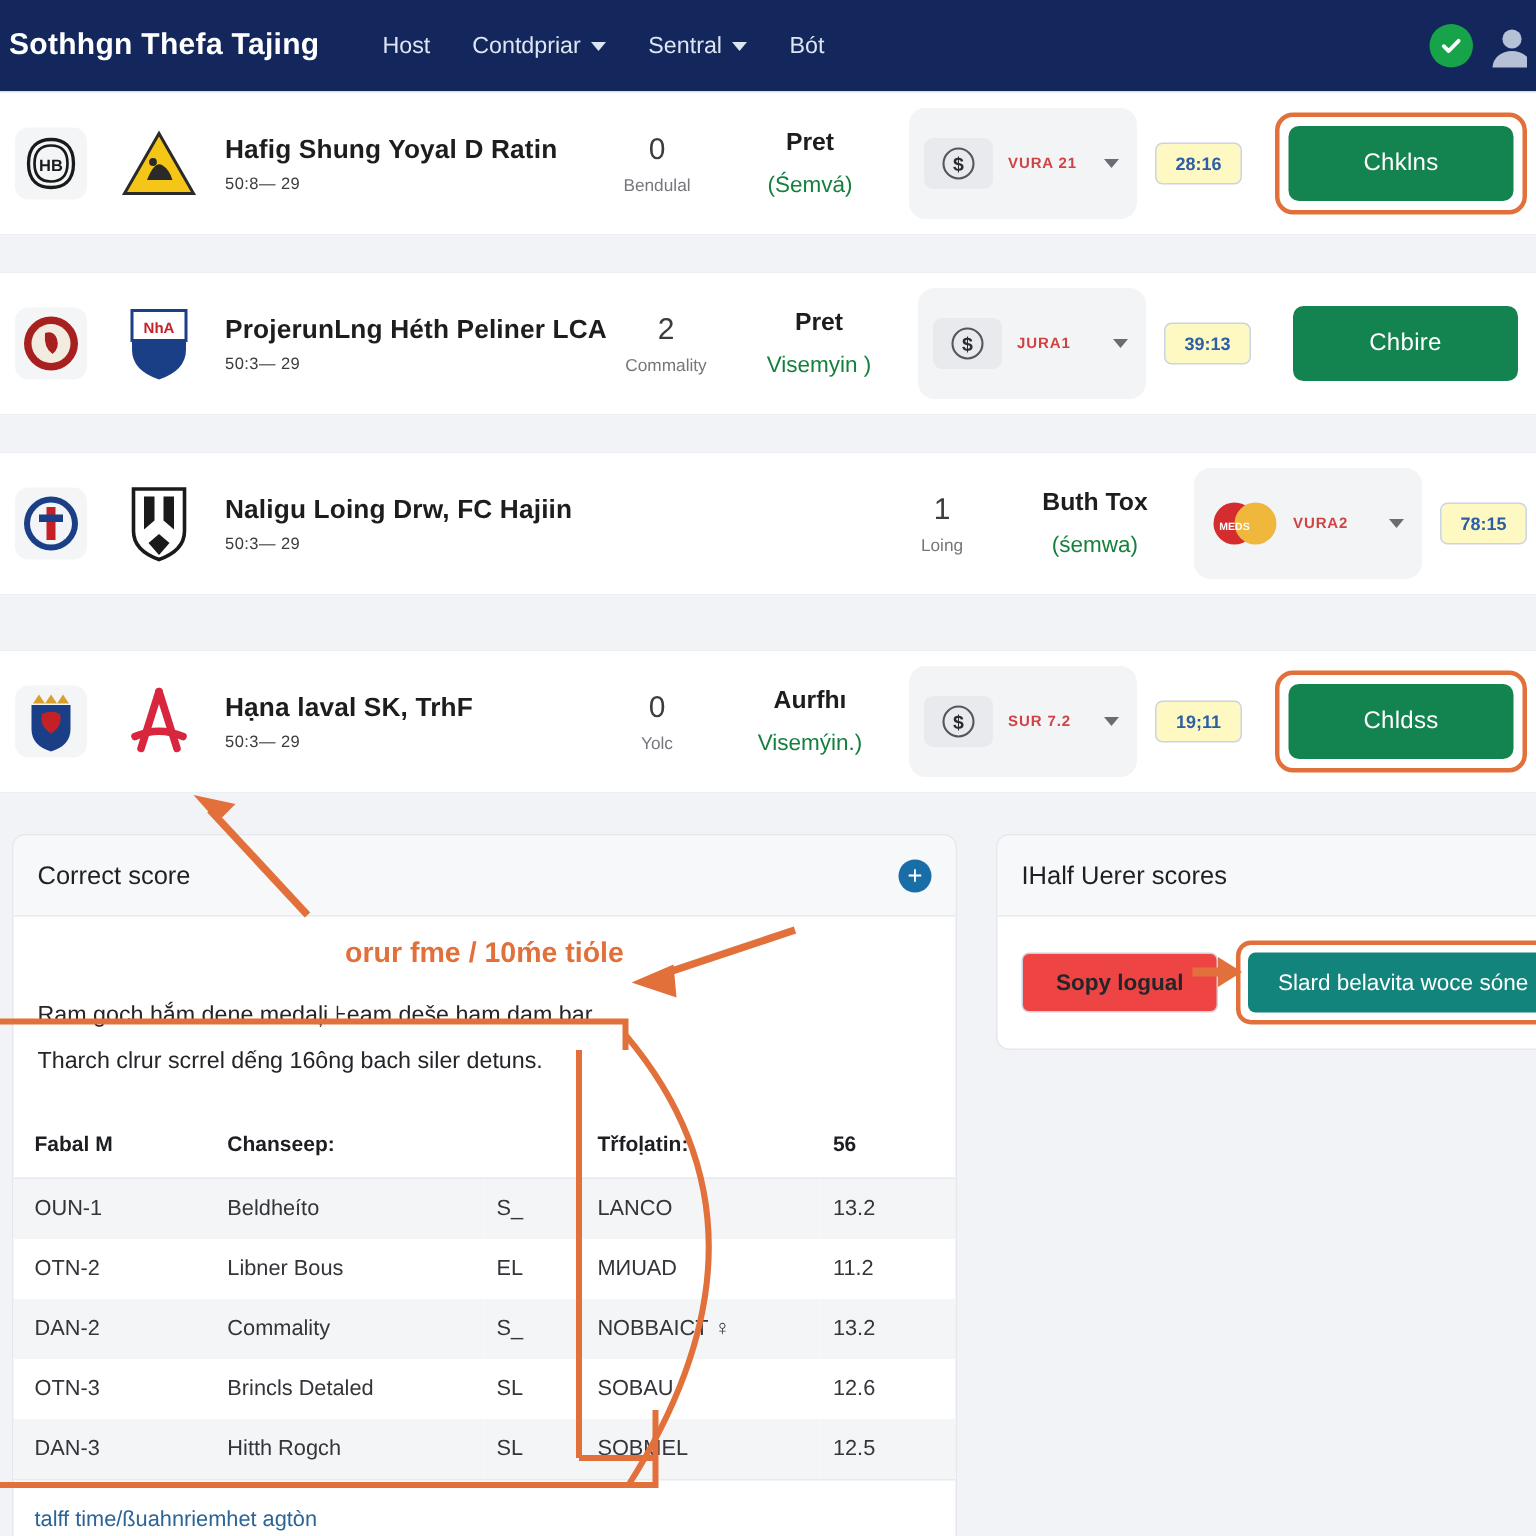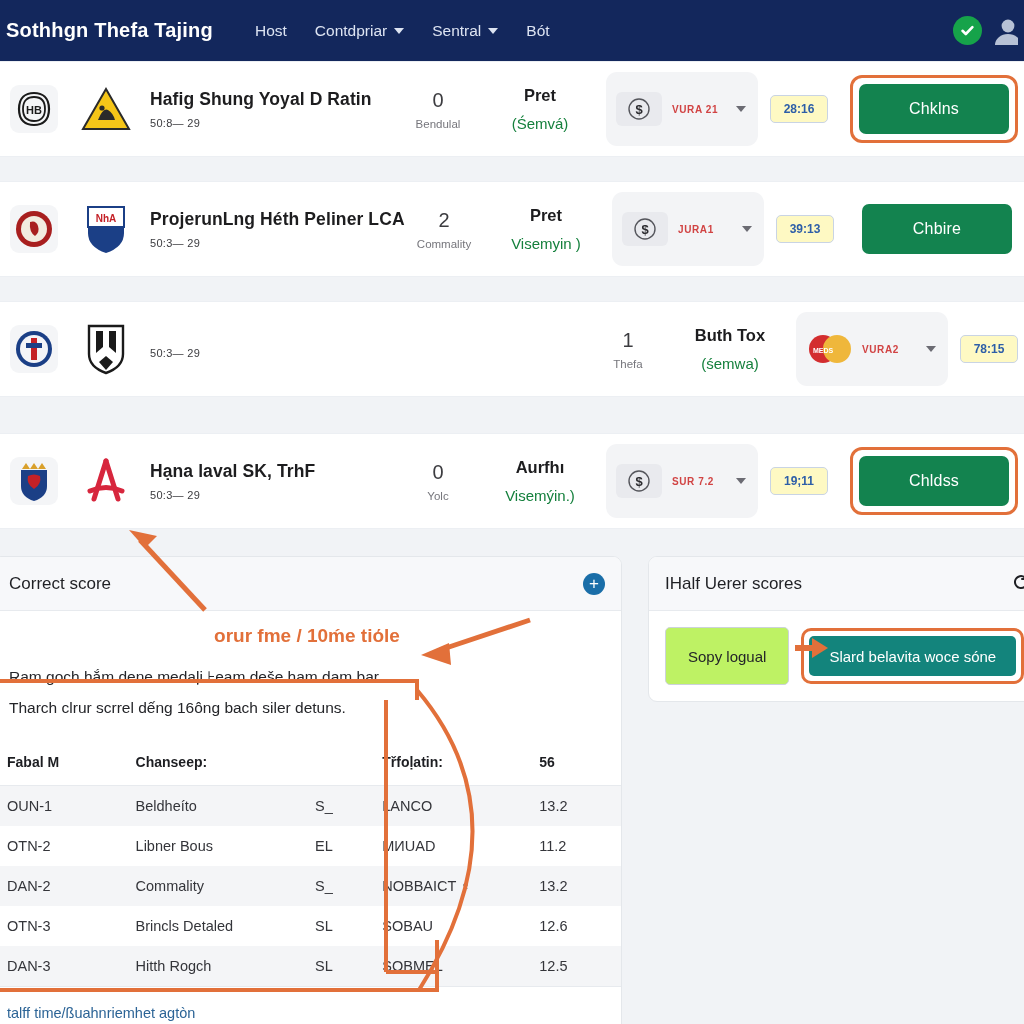--- a/index.html
+++ b/index.html
@@ -165,21 +165,21 @@
   .fbright { margin-left: auto; display: flex; gap: 8px; padding-right: 6px; }
   .iconbtn {
     width: 30px; height: 30px; background: #ffffff;
     border: 1px solid #dfe3e8; border-radius: 5px;
     display: flex; align-items: center; justify-content: center;
     color: #4a4a50; font-size: 14px;
   }
 
   
   .panels { position: absolute; left: 0; top: 556px; width: 1024px; height: 468px; display: flex; }
-  .panelL { width: 622px; flex: 0 0 622px; }
+  .panelL { width: 622px; flex: 0 0 622px; margin-left: 16px; }
   .panelgap { width: 26px; flex: 0 0 26px; }
   .panelR { flex: 1 1 auto; }
 
   .card {
     background: #ffffff;
     border: 1px solid #e4e7eb;
     border-radius: 9px;
     margin-left: -8px;
     overflow: hidden;
   }
@@ -218,25 +218,26 @@
   .c3 { width: 60px; }
   .c4 { width: 140px; }
   .c5 { width: 80px; }
   .tablefoot {
     border-top: 1px solid #e7eaee;
     padding: 18px 14px; font-size: 14.5px; color: #2c6496;
   }
 
   .rbody { padding: 16px; display: flex; align-items: center; gap: 12px; }
   .ghostbtn {
-    height: 58px; padding: 0 22px;
+    height: 40px; padding: 0 22px;
     border: 1px solid #ccd2da; border-radius: 5px;
-    background: #bef264; font-size: 15px; color: #242529;
+    background: #ef4444; font-size: 15px; color: #242529;
     display: flex; align-items: center; justify-content: center;
     white-space: nowrap;
+    font-weight: bold;
   }
   .tealwrap { padding: 5px; border: 3px solid #e2703a; border-radius: 10px; background:#fff; }
   .tealbtn {
     height: 40px; padding: 16px 20px;
     background: #13847c; border-radius: 5px;
     color: #ffffff; font-size: 15px;
     display: flex; align-items: center; justify-content: center;
     white-space: nowrap;
   }
 
@@ -378,25 +379,26 @@
     </div>
     <div class="crest">
       <svg width="44" height="52" viewBox="0 0 44 52">
           <path d="M5 3 h34 v28 q0 13 -17 19 q-17 -6 -17 -19 z" fill="#ffffff" stroke="#1a1a1a" stroke-width="2.4"></path>
           <path d="M12 8 h7 v16 l-7 6 z" fill="#1a1a1a"></path>
           <path d="M32 8 h-7 v16 l7 6 z" fill="#1a1a1a"></path>
           <path d="M22 33 l7 6 l-7 8 l-7 -8 z" fill="#1a1a1a"></path>
         </svg>
     </div>
     <div class="teaminfo">
+      <div class="teamname">Naligu Loing Drw, FC Hajiin</div>
       <div class="teamscore">50:3— 29</div>
     </div>
     <div class="statcol">
       <div class="statnum">1</div>
-      <div class="statlabel">Thefa</div>
+      <div class="statlabel">Loing</div>
     </div>
     <div class="betcol">
       <div class="bettop">Buth Tox</div>
       <div class="betsub">(śemwa)</div>
     </div>
     <div class="paychip">
       <div class="paylogo mc">
         <svg width="46" height="30" viewBox="0 0 46 30">
             <circle cx="17" cy="15" r="14" fill="#d32d2f"></circle>
             <circle cx="31" cy="15" r="14" fill="#efb73b"></circle>

